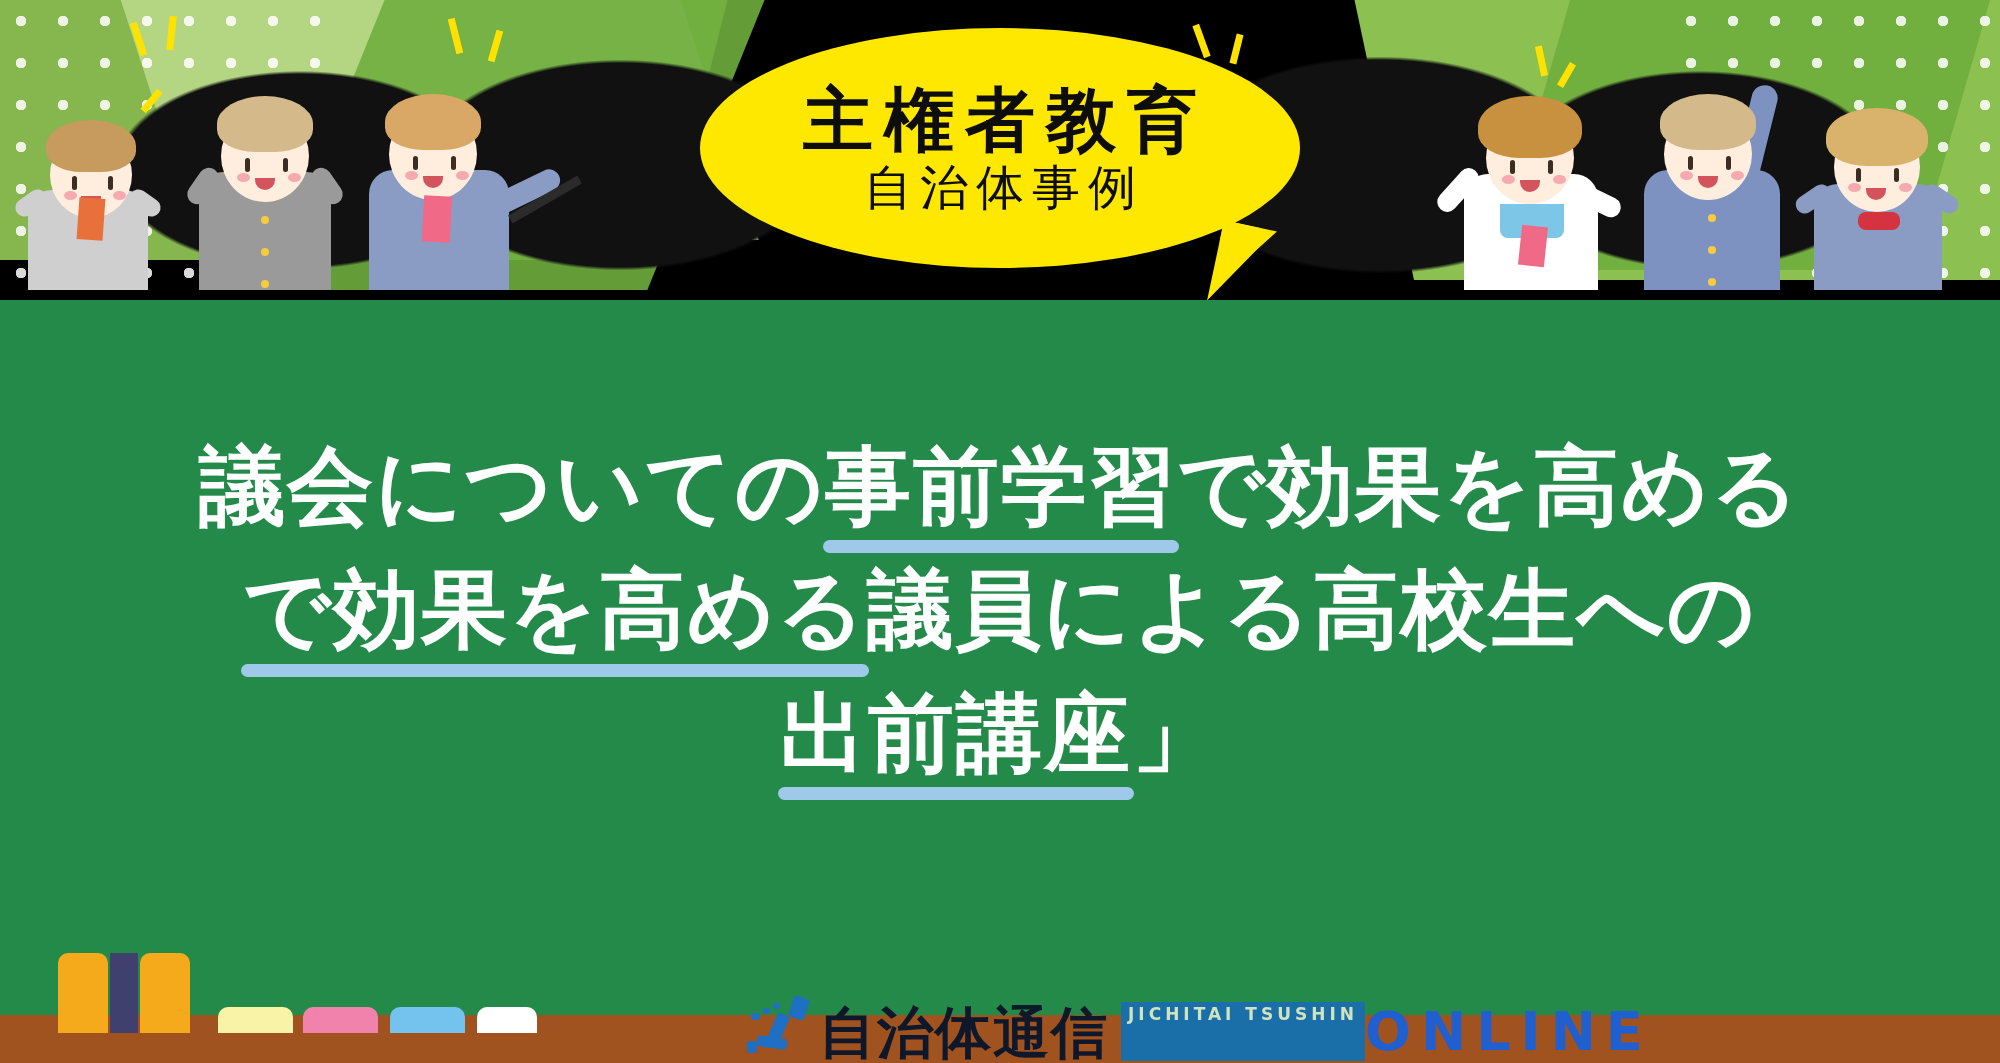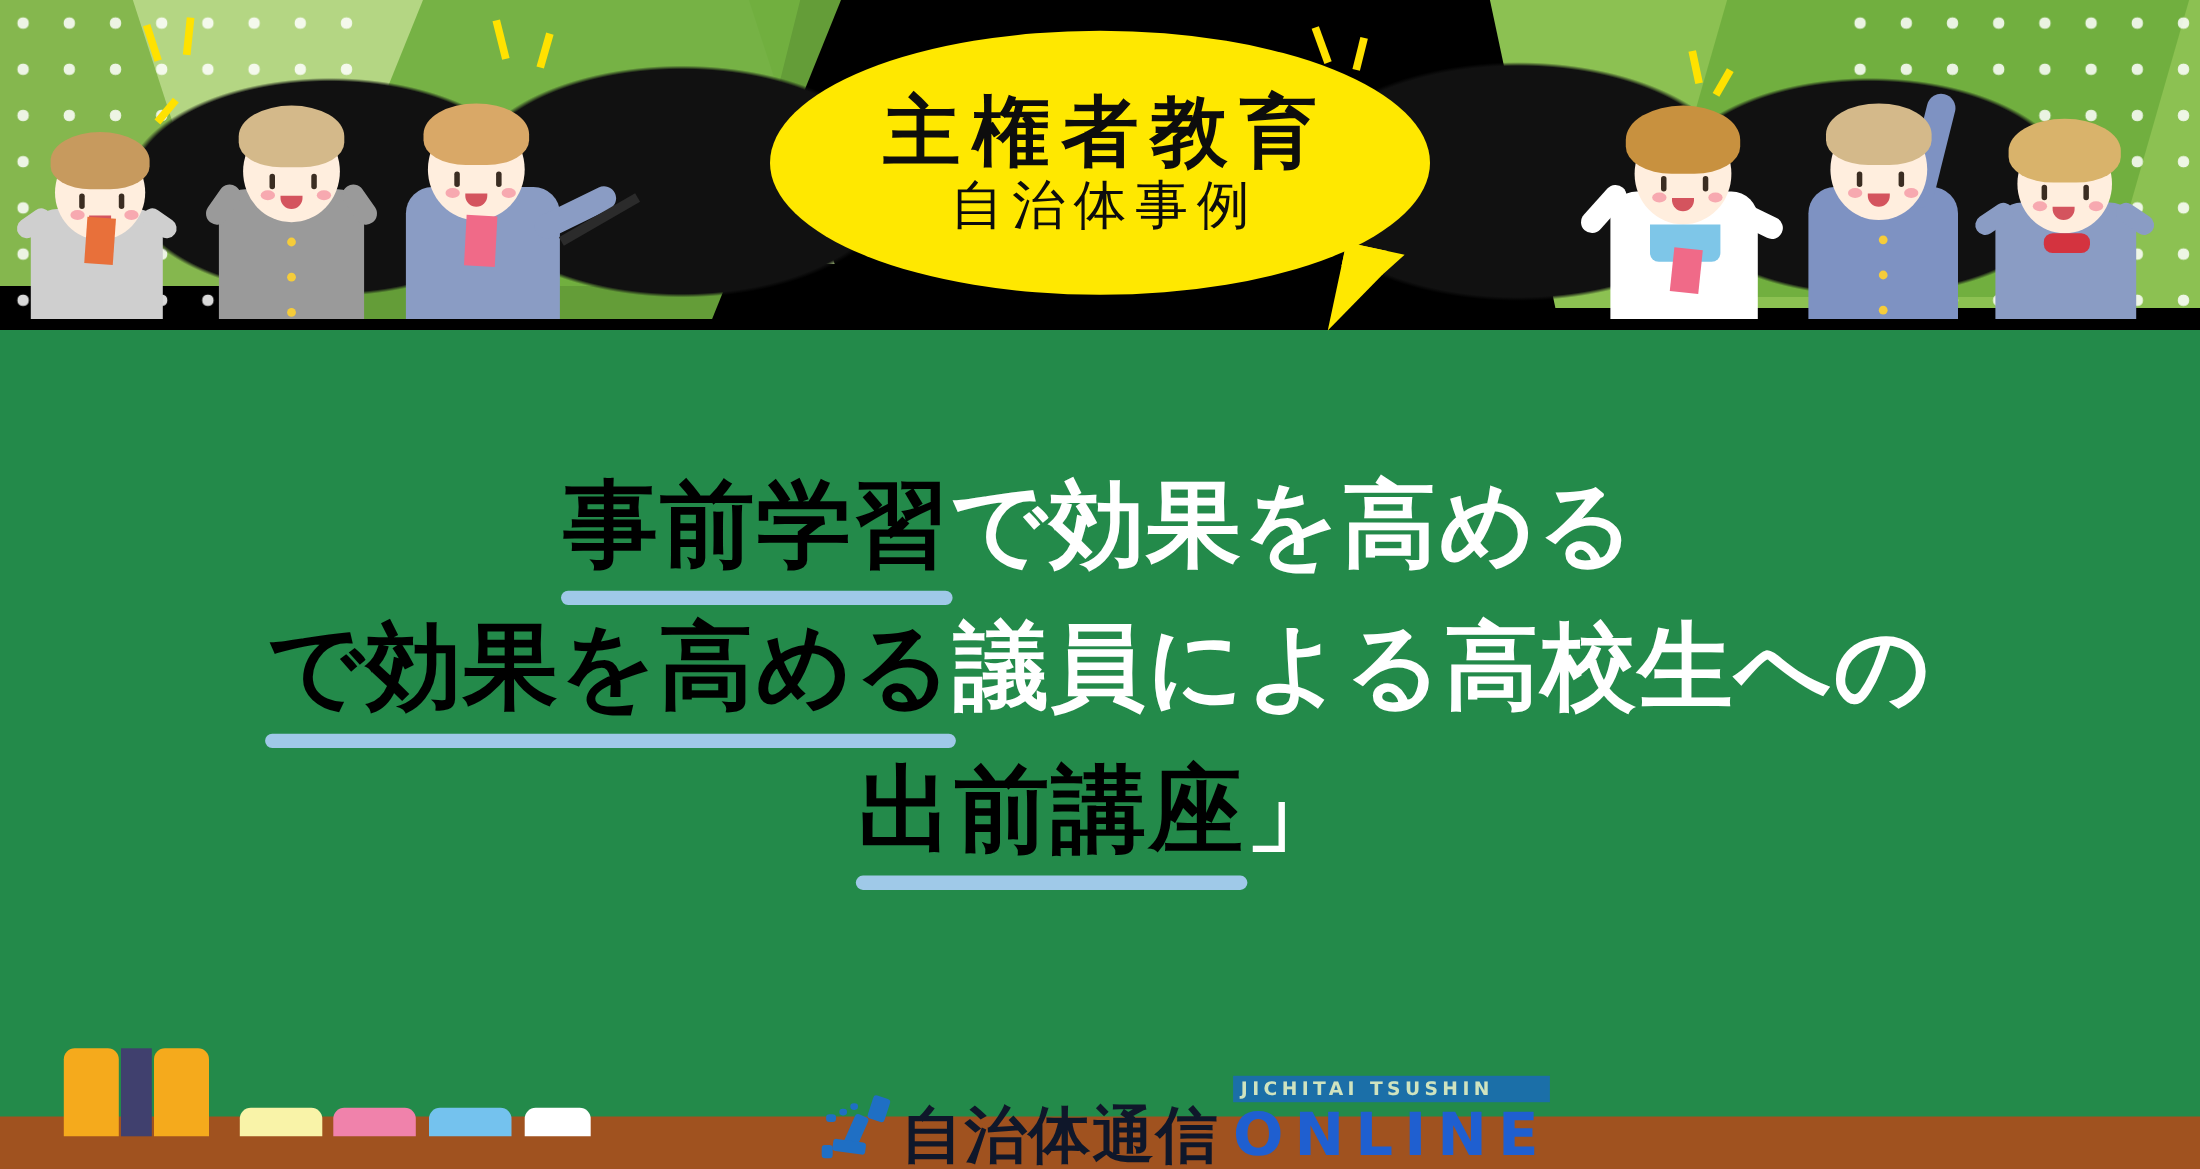--- a/index.html
+++ b/index.html
@@ -59,21 +59,21 @@
      margin-bottom:8px;white-space:nowrap;}
   .bub-l2{font-size:48px;font-weight:500;letter-spacing:8px;line-height:1;padding-left:8px;
      white-space:nowrap;}
 
   
   .headline{position:absolute;left:0;top:300px;width:2000px;height:620px;
      display:flex;flex-direction:column;align-items:center;justify-content:center;gap:22px;z-index:20;}
   .hline{white-space:nowrap;line-height:1.18;font-weight:700;color:#ffffff;
      font-size:86px;letter-spacing:2px;}
   .hl-row{display:flex;align-items:baseline;justify-content:center;}
-  .hl-y{color:#000000;position:relative;display:inline-block;font-family:Liberation Mono, monospace;}
+  .hl-y{color:#ffffff;position:relative;display:inline-block;}
   .hl-y.ul::after{content:"";position:absolute;left:-2px;right:-2px;bottom:-16px;height:13px;
      border-radius:7px;background:#9fc9e8;}
 
   
   .footer-brown{position:absolute;left:0;bottom:0;width:2000px;height:48px;background:#a0521f;z-index:10;}
   .books{position:absolute;left:0;bottom:30px;width:520px;height:90px;z-index:12;}
   .book{position:absolute;bottom:0;border-radius:10px 10px 0 0;}
   .b1{left:58px;width:50px;height:80px;background:#f5aa1c;}
   .b2{left:110px;width:28px;height:80px;background:#40406e;border-radius:0;}
   .b3{left:140px;width:50px;height:80px;background:#f5aa1c;}
@@ -88,21 +88,21 @@
   .jp-map span{position:absolute;background:#1f6fc4;border-radius:3px;}
   .m1{left:46px;top:0px;width:16px;height:22px;transform:rotate(18deg);}
   .m2{left:26px;top:16px;width:13px;height:34px;transform:rotate(24deg);border-radius:5px;}
   .m3{left:12px;top:40px;width:30px;height:11px;transform:rotate(8deg);}
   .m4{left:2px;top:44px;width:10px;height:12px;}
   .m5{left:6px;top:16px;width:9px;height:7px;}
   .m6{left:18px;top:11px;width:7px;height:6px;}
   .m7{left:28px;top:6px;width:7px;height:6px;}
   .logo-jp{font-size:56px;font-weight:700;color:#0f172a;letter-spacing:2px;line-height:1;
      margin-right:12px;margin-bottom:2px;}
-  .logo-en{display:flex;flex-direction:column;margin-bottom:2px;justify-content:center;}
+  .logo-en{display:flex;flex-direction:row;margin-bottom:2px;justify-content:center;}
   .logo-en-top{background:#1b6fa8;color:#cfe3bf;font-size:17px;font-weight:700;
      letter-spacing:4px;padding:4px 7px 3px 7px;line-height:1;}
   .logo-en-bot{color:#1f5fd0;font-size:54px;font-weight:700;letter-spacing:10px;line-height:1.1;}
 </style>
 </head>
 <body>
 
 <div id="stage">
 
   <div class="hero">
@@ -218,20 +218,21 @@
   <div class="bubble-tail"></div>
   <div class="bubble"></div>
   <div class="bubble-txt">
     <div class="bub-l1">主権者教育</div>
     <div class="bub-l2">自治体事例</div>
   </div>
 
   <div class="headline">
 
     <div class="hline hl-row">
+      <span>議会についての</span>
       <span class="hl-y ul">事前学習</span>
       <span>で効果を高める</span>
     </div>
 
     <div class="hline hl-row">
       <span class="hl-y ul">で効果を高める</span>
       <span>議員による高校生への</span>
     </div>
 
     <div class="hline hl-row">

